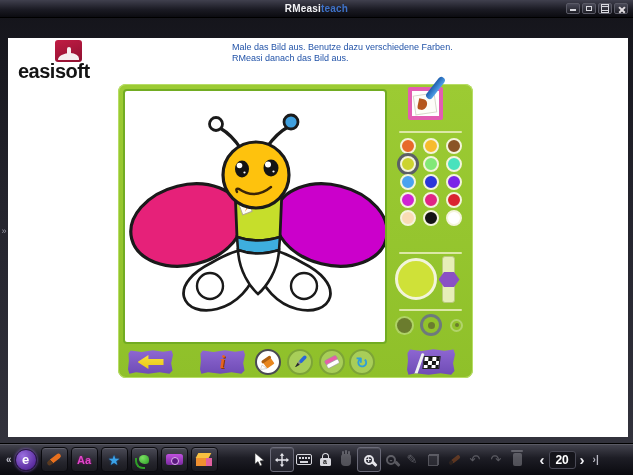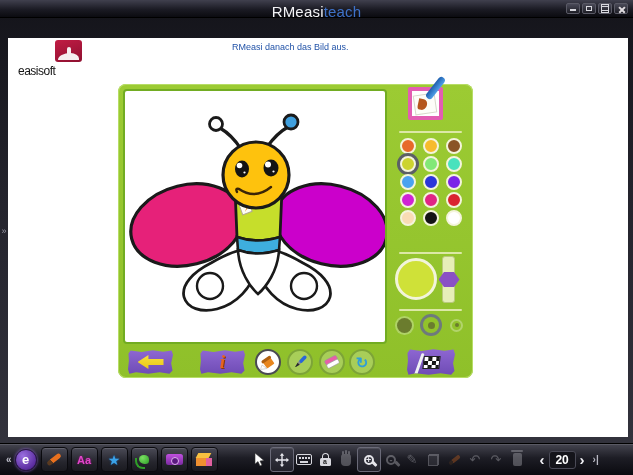--- a/index.html
+++ b/index.html
@@ -4,21 +4,21 @@
 <style>
   html,body{margin:0;padding:0;background:#000;}
   *{box-sizing:border-box;font-family:"Liberation Sans",sans-serif;}
   .window{position:relative;width:633px;height:475px;overflow:hidden;
     background:linear-gradient(180deg,#14141a 0%,#23232c 40%,#34343e 100%);}
   
   .titlebar{position:absolute;left:0;top:0;width:633px;height:18px;
     background:linear-gradient(180deg,#40404e 0%,#1b1b24 55%,#0b0b10 100%);
     border-bottom:1px solid #000;}
   .title{position:absolute;left:50%;top:3px;transform:translateX(-50%);
-    font-size:15px;font-weight:normal;color:#f2f2f5;letter-spacing:.2px;white-space:nowrap;}
+    font-size:10px;font-weight:bold;color:#f2f2f5;letter-spacing:.2px;white-space:nowrap;}
   .title .accent{color:#3e72c8;}
   .win-controls{position:absolute;right:5px;top:3px;display:flex;gap:2px;}
   .win-btn{width:14px;height:11px;border-radius:2px;position:relative;
     background:linear-gradient(180deg,#4a4a58,#1e1e26);border:1px solid #5a5a66;}
   .win-btn span{position:absolute;inset:0;}
   .glyph-min::after{content:"";position:absolute;left:3px;right:3px;bottom:2px;height:2px;background:#d8d8de;}
   .glyph-max::after{content:"";position:absolute;left:3px;top:2px;right:3px;bottom:2px;border:1.5px solid #d8d8de;}
   .glyph-restore::after{content:"";position:absolute;left:2px;bottom:2px;width:6px;height:5px;border:1.2px solid #d8d8de;}
   .glyph-restore::before{content:"";position:absolute;right:2px;top:1.5px;width:6px;height:5px;border:1.2px solid #d8d8de;}
   .glyph-close::before,.glyph-close::after{content:"";position:absolute;left:2.5px;top:4.5px;width:8px;height:1.8px;background:#e0dce0;}
@@ -29,21 +29,21 @@
     font-size:9px;display:flex;align-items:center;justify-content:center;}
   .side-handle span{margin-top:-14px;}
   
   .content{position:absolute;left:8px;top:38px;width:620px;height:399px;background:#fff;}
   .logo{position:absolute;left:10px;top:2px;width:110px;}
   .logo-mark{position:relative;margin-left:37px;width:27px;height:22px;border-radius:3px;
     background:linear-gradient(160deg,#c11c44,#8e1030);}
   .logo-hill{position:absolute;left:3px;bottom:2px;width:21px;height:7px;background:#f5eef0;
     border-radius:60% 40% 0 0/100% 80% 0 0;}
   .logo-figure{position:absolute;left:12px;bottom:6px;width:4px;height:9px;background:#f5eef0;border-radius:2px 2px 0 0;}
-  .logo-text{font-size:12px;font-weight:normal;color:#141414;letter-spacing:-.5px;line-height:18px;}
+  .logo-text{font-size:20px;font-weight:bold;color:#141414;letter-spacing:-.5px;line-height:18px;}
   .instructions{position:absolute;left:224px;top:4px;width:300px;font-size:9px;line-height:11px;color:#2253a8;}
   
   .widget{position:absolute;left:110px;top:46px;width:355px;height:294px;border-radius:8px;
     background:linear-gradient(180deg,#9ccb33,#8fc02a);box-shadow:0 0 0 1px #b7dd66 inset;}
   .canvas{position:absolute;left:5px;top:5px;width:264px;height:255px;background:#fff;
     border:2px solid #72ac22;border-radius:4px;overflow:hidden;}
   .canvas svg{position:absolute;left:0;top:0;}
   
   .paint-header{position:absolute;left:290px;top:3px;width:35px;height:33px;background:#fff;
     border:4px solid #e35db2;border-radius:2px;}
@@ -191,20 +191,21 @@
 
     <div class="logo">
       <div class="logo-mark">
         <div class="logo-hill"></div>
         <div class="logo-figure"></div>
       </div>
       <div class="logo-text">easisoft</div>
     </div>
 
     <div class="instructions">
+      <div>Male das Bild aus. Benutze dazu verschiedene Farben.</div>
       <div>RMeasi danach das Bild aus.</div>
     </div>
 
     <div class="widget">
 
       <div class="canvas">
         <svg width="260" height="251" viewBox="0 0 260 251">
 
           <path d="M116,58 Q107,44 95,37" fill="none" stroke="#1a1a1a" stroke-width="3.2" stroke-linecap="round"></path>
           <path d="M142,56 Q152,42 163,36" fill="none" stroke="#1a1a1a" stroke-width="3.2" stroke-linecap="round"></path>

